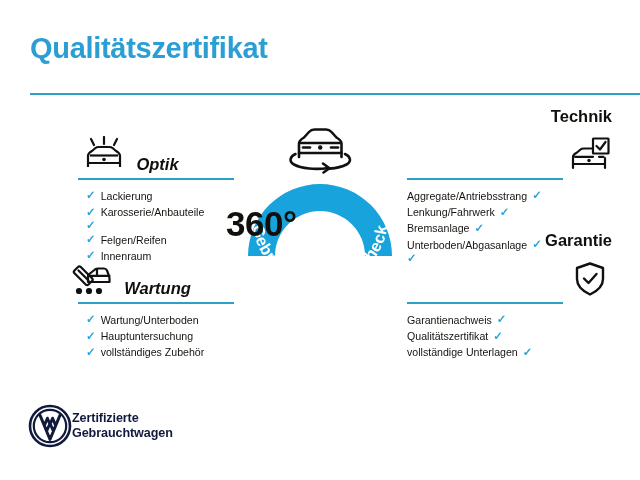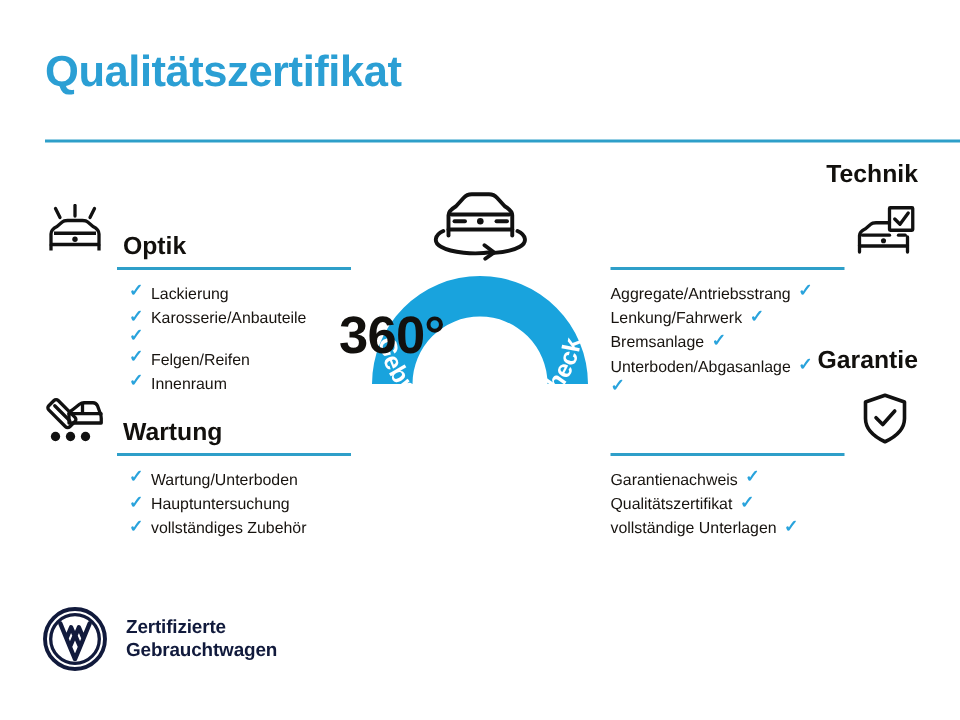--- a/index.html
+++ b/index.html
@@ -42,21 +42,21 @@
     display:flex;align-items:center;gap:5px;
     white-space:nowrap;
   }
   .chk{
     color:#29a3dc;font-weight:bold;font-size:11.5px;line-height:1;
     display:inline-block;transform:translateY(-0.5px);
   }
 
   
   .col-left{left:28px;width:205px;}
-  .col-left .sec-head{justify-content:flex-start;}
+  .col-left .sec-head{justify-content:center;font-style:italic;}
   .col-left .sec-rule{width:156px;margin-left:50px;}
   .col-left .items{margin-left:58px;}
   .col-left .item{justify-content:flex-start;}
 
   
   .col-right{left:407px;width:205px;}
   .col-right .sec-head{justify-content:flex-end;flex-direction:column;}
   .col-right .sec-rule{width:156px;margin-left:0;}
   .col-right .items{margin-right:50px;}
   .col-right .item{justify-content:flex-end;flex-direction:row-reverse;}
@@ -78,21 +78,21 @@
     font-size:35px;font-weight:bold;color:#12100d;
     letter-spacing:-0.5px;
   }
   .car-top{
     position:absolute;left:50px;top:0;width:88px;height:62px;
   }
 
   
   .footer{
     position:absolute;left:28px;top:404px;
-    display:flex;align-items:center;gap:12px;
+    display:flex;align-items:center;
   }
   .vw-mark{width:44px;height:44px;flex:0 0 auto;}
   .footer-text{
     font-size:12.6px;font-weight:bold;color:#111a3c;
     line-height:15.5px;letter-spacing:-0.1px;
   }
 </style>
 </head>
 <body>
 

